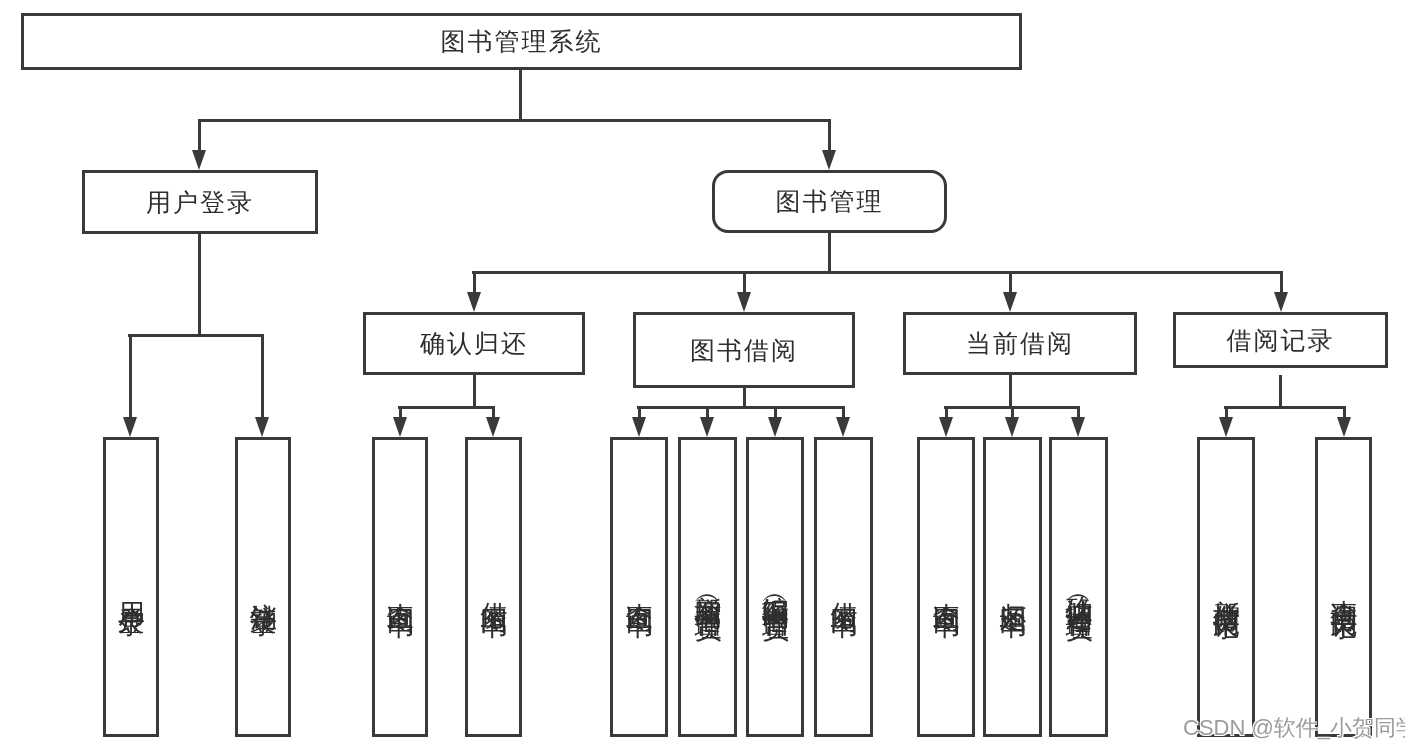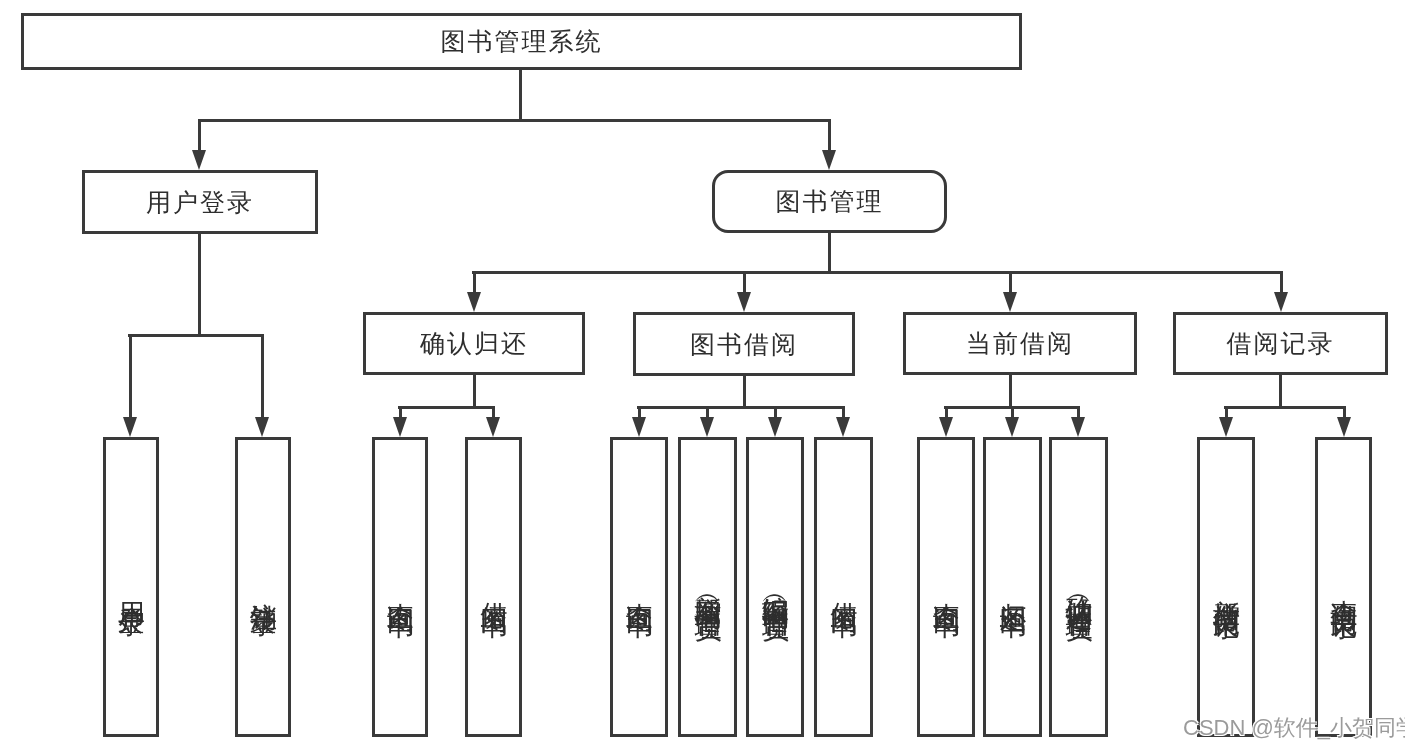--- a/index.html
+++ b/index.html
@@ -58,27 +58,27 @@
   <div class="node h-node" style="left:82px; top:170px; width:236px; height:64px;">
     <span>用户登录</span>
   </div>
   <div class="node h-node" style="left:712px; top:170px; width:235px; height:63px;border-radius:16px;">
     <span>图书管理</span>
   </div>
 
   <div class="node h-node" style="left:363px; top:312px; width:222px; height:63px;">
     <span>确认归还</span>
   </div>
-  <div class="node h-node" style="left:633px; top:312px; width:222px; height:64px;">
+  <div class="node h-node" style="left:633px; top:312px; width:222px; height:76px;">
     <span>图书借阅</span>
   </div>
   <div class="node h-node" style="left:903px; top:312px; width:234px; height:63px;">
     <span>当前借阅</span>
   </div>
-  <div class="node h-node" style="left:1173px; top:312px; width:215px; height:63px;">
+  <div class="node h-node" style="left:1173px; top:312px; width:215px; height:56px;">
     <span>借阅记录</span>
   </div>
 
   <div class="node leaf" style="left:103px; top:437px; width:56px; height:300px;">
     <span>用户登录</span>
   </div>
   <div class="node leaf" style="left:235px; top:437px; width:56px; height:300px;">
     <span>注销登录</span>
   </div>
   <div class="node leaf" style="left:372px; top:437px; width:56px; height:300px;">

